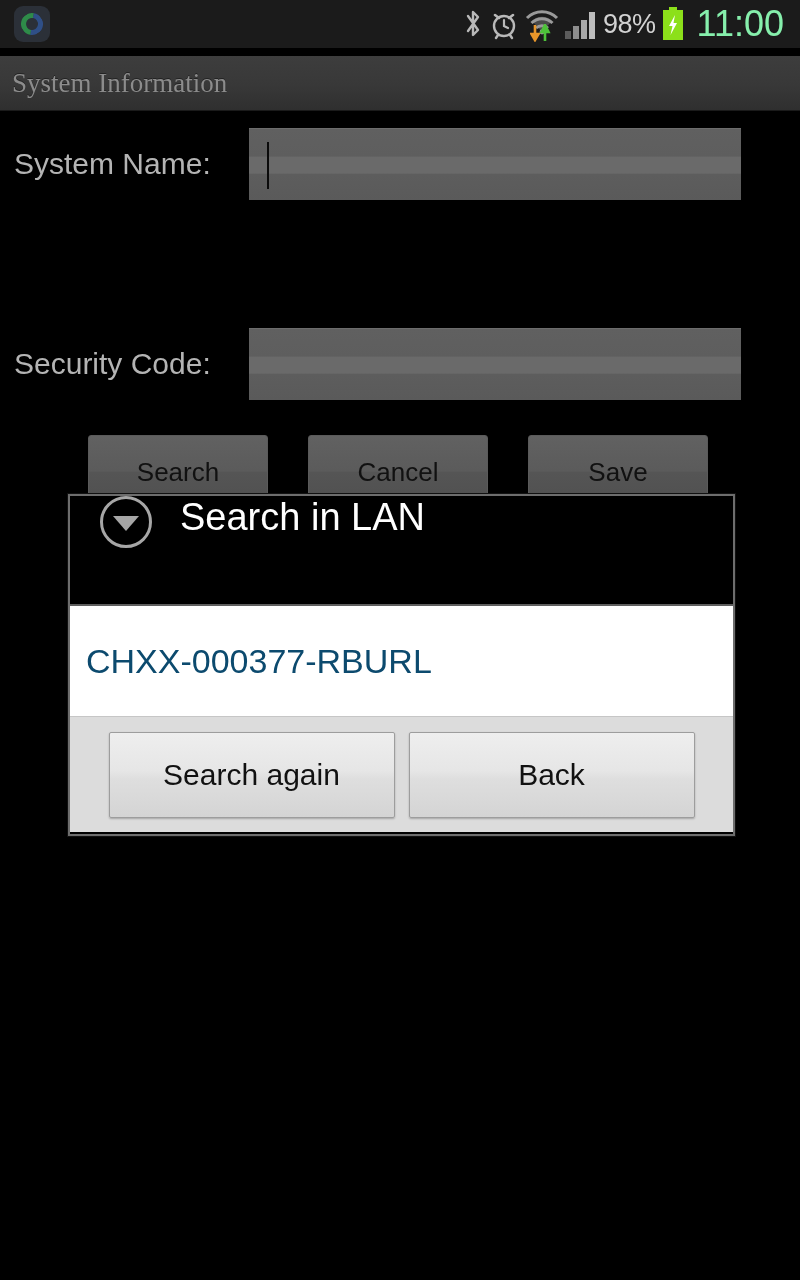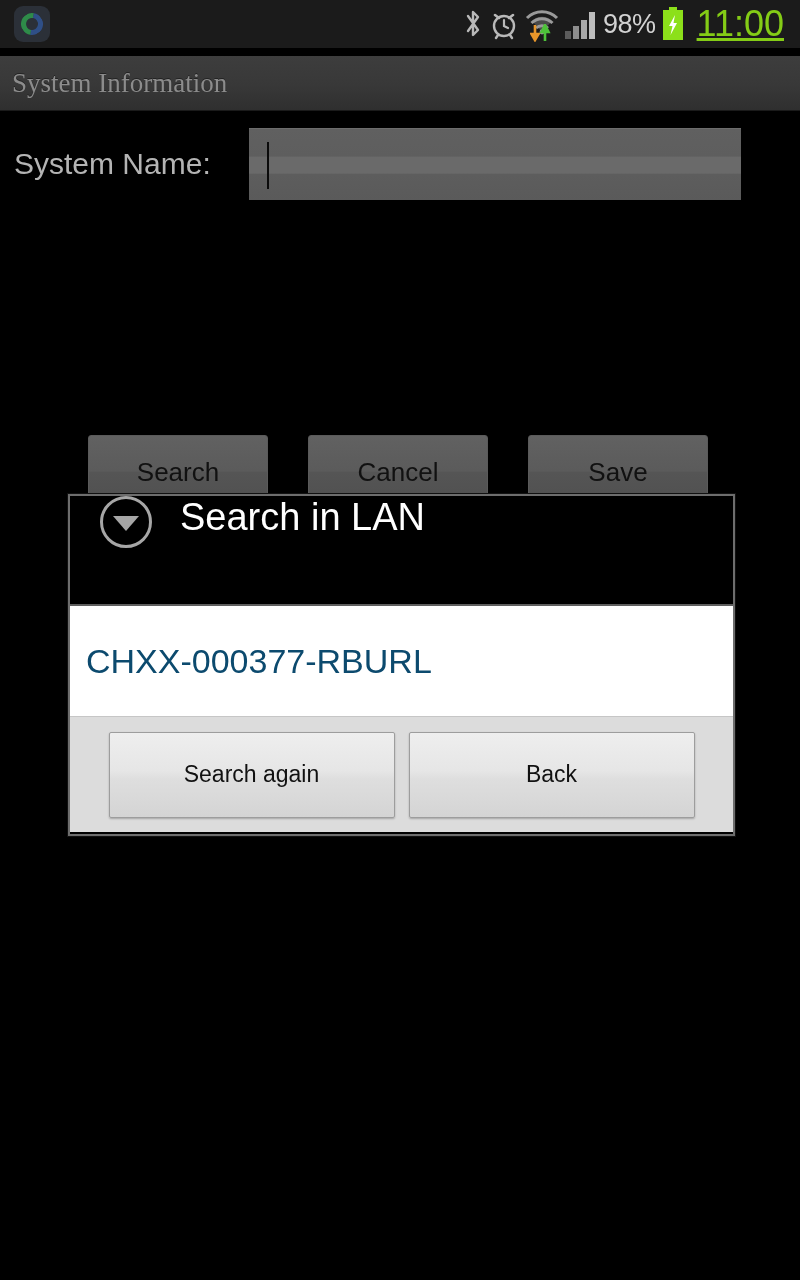--- a/index.html
+++ b/index.html
@@ -53,25 +53,24 @@
     gap: 5px;
     padding-right: 16px;
   }
   .sb-icon { display: block; }
   #battery-pct {
     color: #d2d2d2;
     font-size: 27px;
     letter-spacing: -0.5px;
   }
   #clock {
-    color: #84cc16;
+    color: #86efac;
     font-size: 36px;
     letter-spacing: 0px;
     margin-left: 7px;
-    text-decoration: underline;
   }
 
   
   #action-bar {
     position: absolute;
     left: 0; top: 56px;
     width: 800px; height: 55px;
     background: linear-gradient(to bottom, #3d3d3d 0%, #383838 55%, #2f2f2f 100%);
     border-bottom: 1px solid #1a1a1a;
     display: flex;
@@ -197,21 +196,21 @@
     border-top: 1px solid #c6c6c6;
   }
   .lbtn {
     width: 286px;
     height: 86px;
     background: linear-gradient(to bottom, #eeeeee 0%, #e6e6e6 45%, #dedede 55%, #d4d4d4 100%);
     border: 1px solid #9d9d9d;
     border-radius: 2px;
     box-shadow: 0 1px 2px rgba(0,0,0,0.25);
     color: #111111;
-    font-size: 23px;
+    font-size: 30px;
     display: flex;
     align-items: center;
     justify-content: center;
   }
 </style>
 </head>
 <body>
 
 <div id="screen">
 
@@ -280,20 +279,24 @@
   </div>
 
   <div class="form-row" style="top:128px;">
     <span class="form-label">System Name:</span>
     <div class="form-input">
       <div class="caret"></div>
     </div>
   </div>
 
 
+  <div class="form-row" style="top:328px;">
+    <span class="form-label">Security Code:</span>
+    <div class="form-input"></div>
+  </div>
 
   <div id="button-row">
     <div class="gbtn">Search</div>
     <div class="gbtn">Cancel</div>
     <div class="gbtn">Save</div>
   </div>
 
   <div id="dialog">
 
     <div id="dialog-header">

